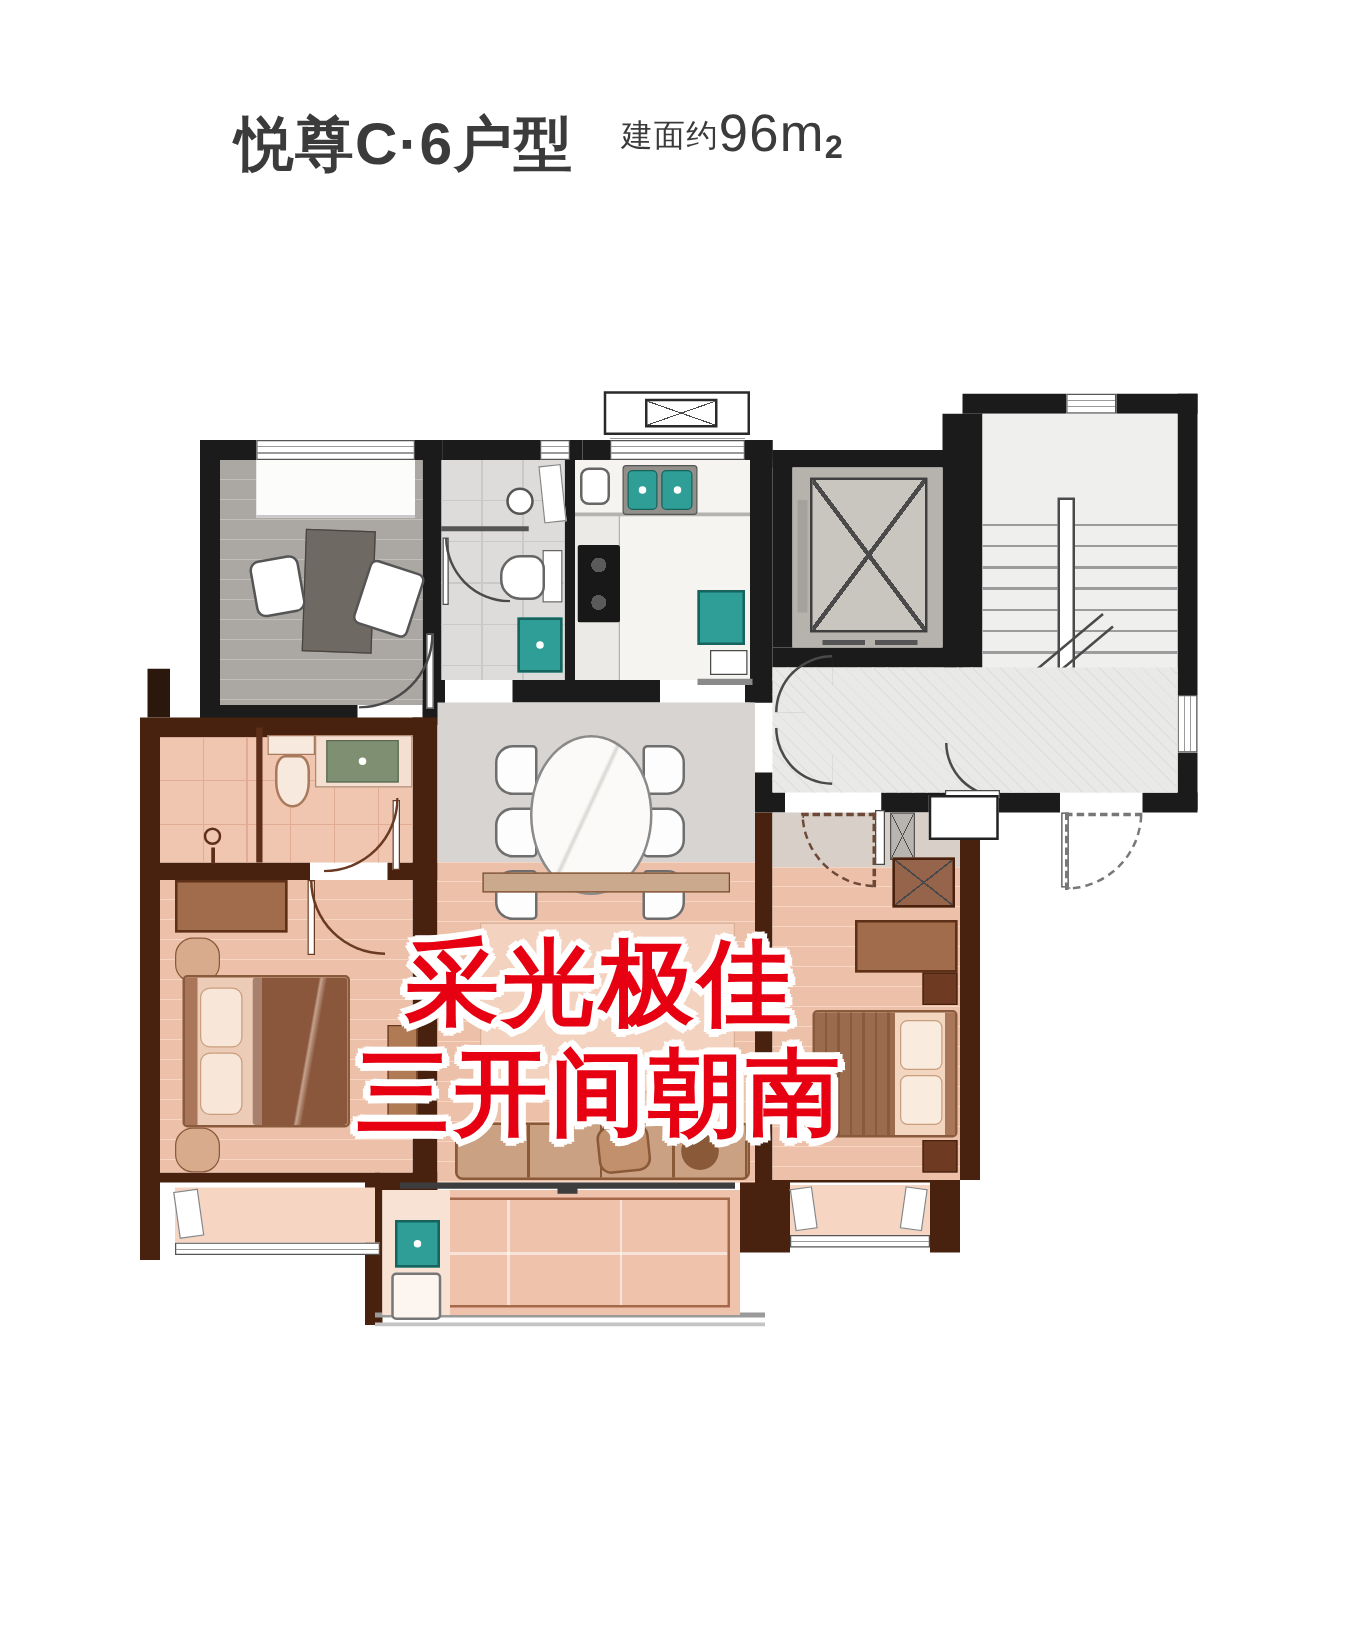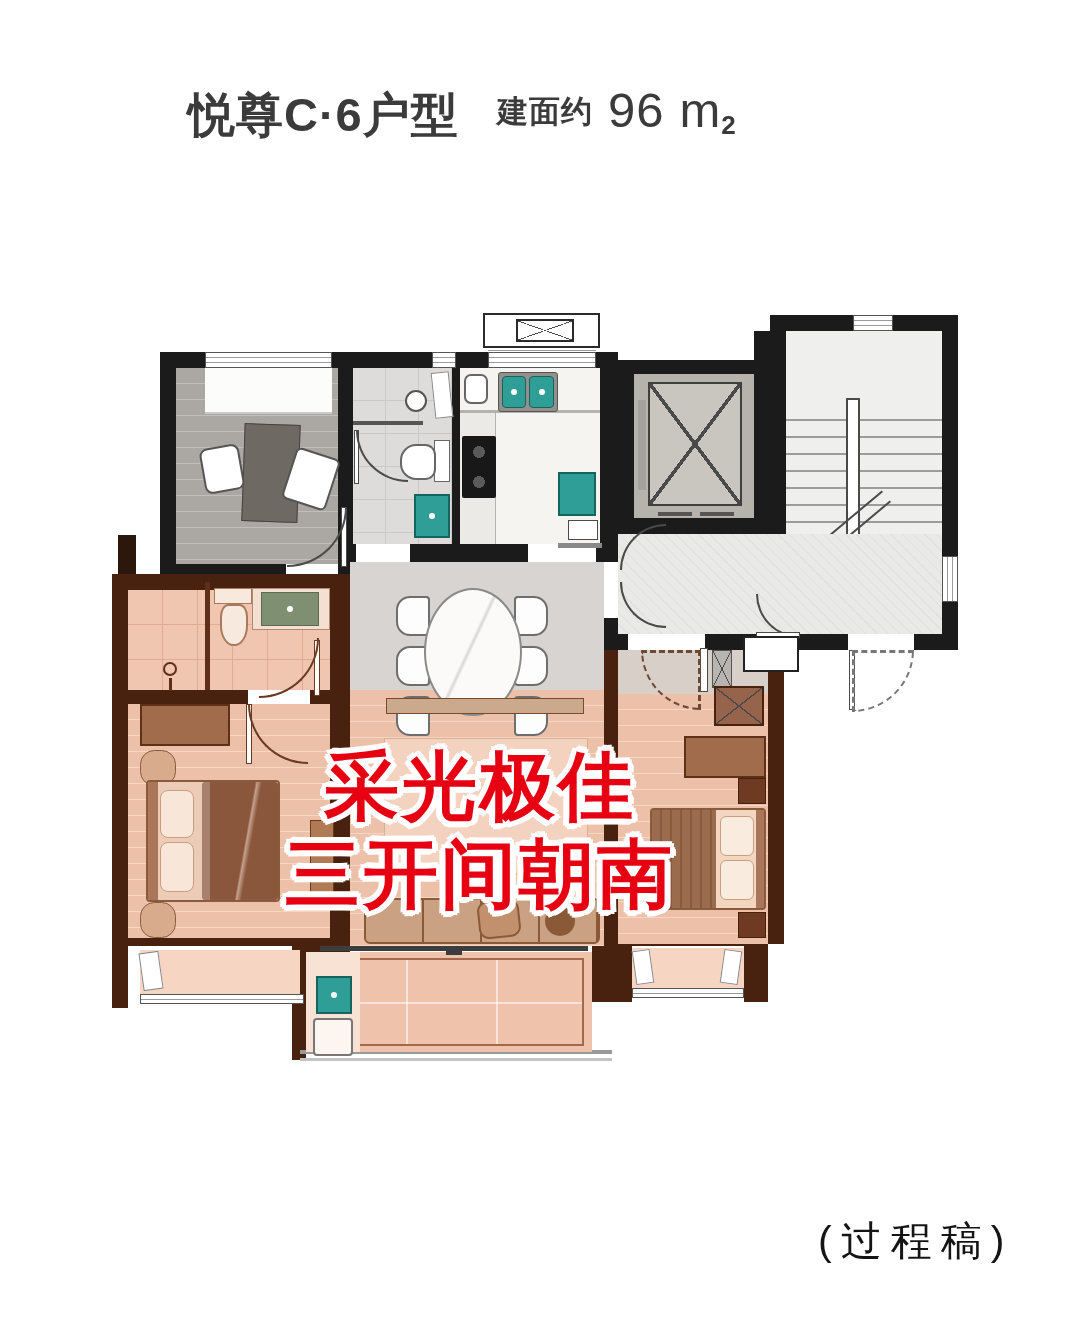--- a/index.html
+++ b/index.html
@@ -34,22 +34,22 @@
     repeating-linear-gradient(to right,rgba(0,0,0,0) 0 34px,#e2ac94 34px 35px),
     repeating-linear-gradient(to bottom,rgba(0,0,0,0) 0 34px,#e2ac94 34px 35px);}
   .plankp{background-color:#edc0a9;background-image:repeating-linear-gradient(to bottom,rgba(255,255,255,0) 0 15px,#f7d6c2 15px 16px);}
   .hatch{background-color:#e9e9e8;background-image:repeating-linear-gradient(45deg,rgba(0,0,0,0) 0 7px,#e0e0df 7px 8px);}
   .teal{background:#2f9e96;border:2px solid #17635e;}
   .dot::after{content:"";position:absolute;left:50%;top:50%;width:6px;height:6px;margin:-3px 0 0 -3px;border-radius:50%;background:#fff;}
   .hanger{background-image:repeating-linear-gradient(to right,rgba(0,0,0,0) 0 7px,#5f3018 7px 9px);background-clip:content-box;padding:8px 10px;}
   
   .title{position:absolute;left:188px;top:84px;font-size:47px;font-weight:800;color:#3b3b3b;letter-spacing:1px;}
   .areaRow{position:absolute;left:497px;top:84px;display:flex;align-items:flex-end;color:#3b3b3b;}
-  .areaPfx{font-size:31px;font-weight:700;margin-bottom:5px;letter-spacing:1px;}
-  .areaBig{font-size:49px;font-weight:500;letter-spacing:1px;line-height:1.1;margin-left:15px;}
+  .areaPfx{font-size:25px;font-weight:400;margin-bottom:5px;letter-spacing:1px;}
+  .areaBig{font-size:42px;font-weight:500;letter-spacing:1px;line-height:1.1;}
   .areaSup{font-size:26px;font-weight:600;vertical-align:18px;line-height:1;}
   .redtxt{position:absolute;left:120px;top:742px;width:720px;text-align:center;
     font-size:75px;line-height:88px;font-weight:900;letter-spacing:3px;color:#e60012;
     text-shadow:-5px 0 0 #fff,5px 0 0 #fff,0 -5px 0 #fff,0 5px 0 #fff,
       -4px -4px 0 #fff,4px -4px 0 #fff,-4px 4px 0 #fff,4px 4px 0 #fff,
       -6px 2px 0 #fff,6px 2px 0 #fff,-2px 6px 0 #fff,2px -6px 0 #fff;}
   .draft{position:absolute;left:818px;top:1214px;font-size:41px;letter-spacing:9px;color:#141414;font-weight:400;}
   .treads{background-image:repeating-linear-gradient(to bottom,rgba(0,0,0,0) 0 15px,#9c9c9c 15px 17px);}
   .grid3{background-image:
     repeating-linear-gradient(to right,rgba(0,0,0,0) 0 88px,rgba(255,255,255,.55) 88px 90px),
@@ -247,14 +247,13 @@
     <div class="a" style="left:141px;top:952px;width:20px;height:38px;background:#fff;border:1px solid #888;transform:rotate(-8deg);"></div>
     <div class="a" style="left:634px;top:950px;width:18px;height:34px;background:#fff;border:1px solid #888;transform:rotate(-8deg);"></div>
     <div class="a" style="left:722px;top:950px;width:18px;height:34px;background:#fff;border:1px solid #888;transform:rotate(8deg);"></div>
   </div>
 
   <div class="redtxt">
     <div>采光极佳</div>
     <div>三开间朝南</div>
   </div>
 
-  <div class="draft">(过程稿)</div>
 </div>
 
 </body></html>

